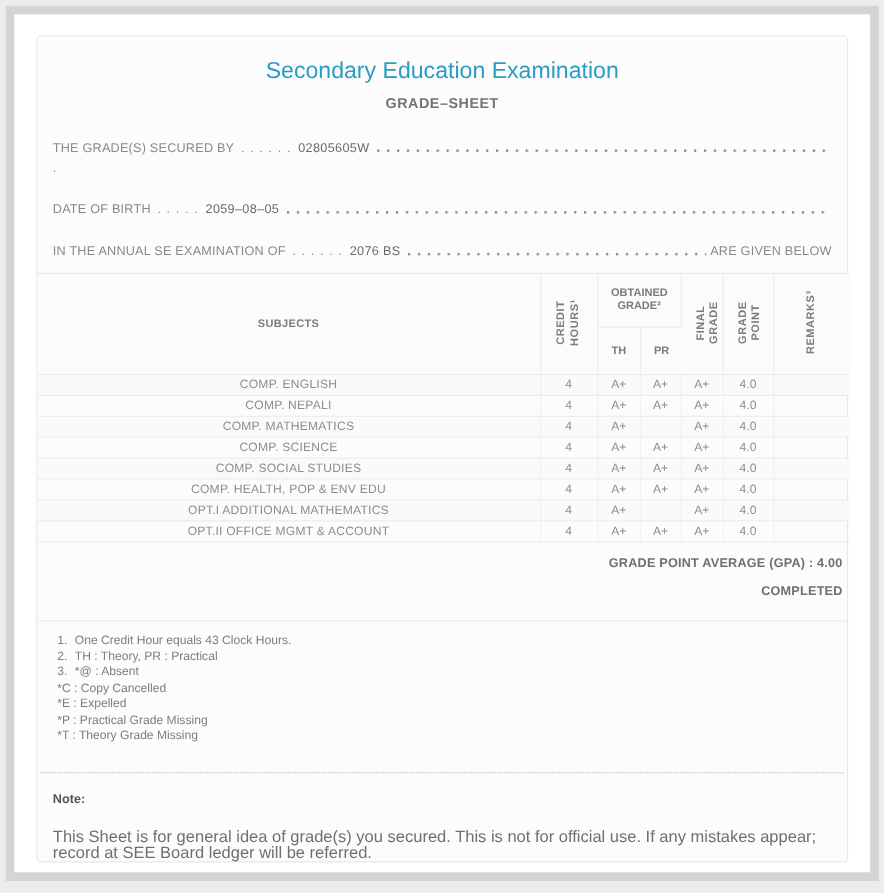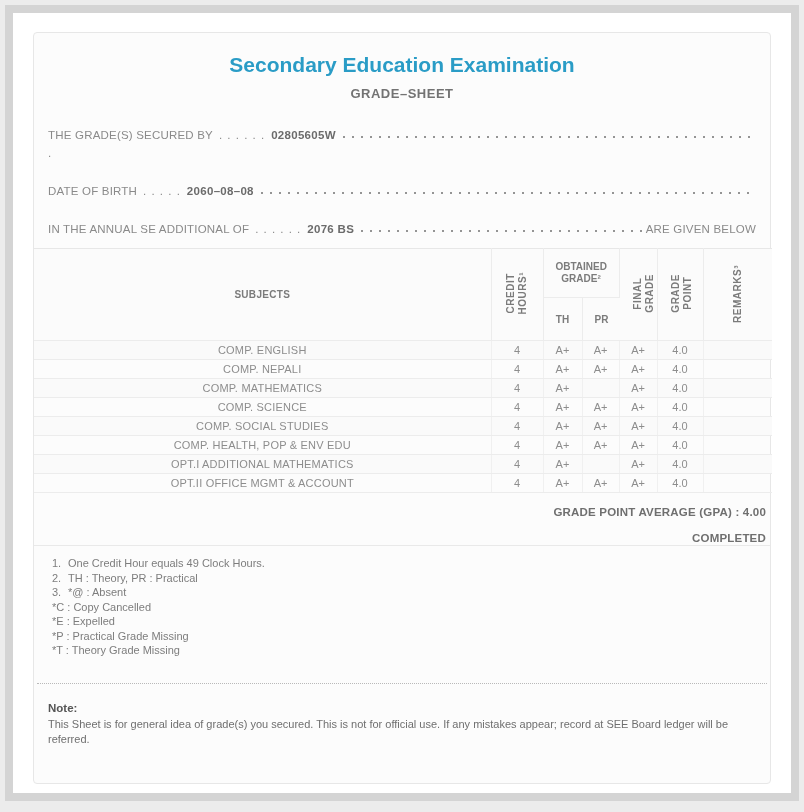--- a/index.html
+++ b/index.html
@@ -1,28 +1,28 @@
 <!DOCTYPE html>
 <html><head>
 <meta charset="utf-8">
 <style>
   html,body{margin:0;padding:0;width:804px;height:812px;overflow:hidden;
     background:#ececec;font-family:"Liberation Sans",sans-serif;}
   .frame{position:absolute;left:5px;top:5px;width:778px;height:780px;
     background:#ffffff;border:8px solid #d4d4d4;}
   .panel{position:relative;margin:19px auto 0;width:738px;height:752px;
     background:#fcfcfc;border:1px solid #e7e7e7;border-radius:4px;box-sizing:border-box;}
-  .title{margin-top:20px;text-align:center;font-size:21px;font-weight:bold;color:#2a9cc6;}
+  .title{margin-top:20px;text-align:center;font-size:21px;font-weight:normal;color:#2a9cc6;}
   .subtitle{margin-top:9px;text-align:center;font-size:13px;font-weight:bold;
     color:#737373;letter-spacing:.5px;}
   .ilines{margin:0 14px;}
   .iline{display:flex;align-items:baseline;font-size:11.5px;color:#8a8a8a;white-space:nowrap;}
   .iline .lbl{letter-spacing:.2px;}
   .iline .ldr{margin:0 6px;letter-spacing:1px;}
-  .iline b.val{color:#6b6b6b;font-weight:bold;letter-spacing:.3px;}
+  .iline b.val{color:#6b6b6b;font-weight:normal;letter-spacing:.3px;}
   .iline .dots{flex:1 1 auto;height:4px;align-self:flex-end;margin:0 4px 2px 6px;
     background-image:radial-gradient(circle at 2px 2px,#949494 1.1px,transparent 1.4px);
     background-size:9px 4px;background-repeat:repeat-x;}
   .stray{margin-top:6px;height:12px;font-size:11.5px;color:#8a8a8a;}
   .m-top28{margin-top:28px;} .m-top26{margin-top:26px;}
   table.grades{width:100%;margin-top:13px;border-collapse:collapse;table-layout:fixed;}
   table.grades th{font-size:10px;font-weight:bold;color:#7b7b7b;
     border-right:1px solid #ececec;border-bottom:1px solid #ececec;border-top:1px solid #e7e7e7;
     background:#fbfbfb;vertical-align:middle;text-align:center;padding:12px;}
   table.grades th:last-child{border-right:none;}
@@ -30,30 +30,30 @@
   .hrow1{height:44px;} .hrow2 th{height:18px;border-top:none;font-size:10.5px;margin-left:34px;}
   .vh{display:inline-block;writing-mode:vertical-rl;transform:rotate(180deg);
     font-size:10px;font-weight:bold;color:#7b7b7b;letter-spacing:.5px;line-height:12px;}
   .vh span{display:block;}
   .two-line span{display:block;line-height:12px;}
   table.grades td{font-size:11px;color:#8d8d8d;height:18px;text-align:center;
     border-right:1px solid #f0f0f0;border-bottom:1px solid #ececec;padding:0;}
   table.grades td:last-child{border-right:none;}
   td.subj{text-align:left;padding-left:10px;letter-spacing:.2px;}
   tbody tr:nth-child(odd){background:#fafafa;}
-  .summary{padding:13px 4px 1px 0;text-align:right;border-bottom:1px solid #e9e9e9;}
+  .summary{padding:13px 4px 20px 0;text-align:right;border-bottom:1px solid #e9e9e9;}
   .summary .gpa{font-size:11.5px;font-weight:bold;color:#6f6f6f;letter-spacing:.2px;}
   .summary .status{margin-top:14px;font-size:11.5px;font-weight:bold;color:#6f6f6f;letter-spacing:.2px;}
   .footnotes{margin:10px 14px 0 18px;font-size:11px;color:#7d7d7d;line-height:14.5px;}
   .fn{display:flex;}
   .fn .num{width:16px;flex:0 0 16px;}
   .divider{margin:25px 3px 0;border-top:1px dotted #b9b9b9;height:0;}
   .note{margin:18px 14px 0;}
   .note .nh{font-size:11.5px;font-weight:bold;color:#555555;}
-  .note .nt{margin-top:3px;font-size:11px;color:#6f6f6f;line-height:15px;max-width:706px;}
+  .note .nt{margin-top:20px;font-size:15px;color:#6f6f6f;line-height:15px;max-width:706px;}
 </style>
 </head>
 <body>
 
 <div class="frame">
   <div class="panel">
 
     <div class="title">Secondary Education Examination</div>
     <div class="subtitle">GRADE–SHEET</div>
 
@@ -61,25 +61,25 @@
       <div class="iline m-top28">
         <span class="lbl">THE GRADE(S) SECURED BY</span>
         <span class="ldr">. . . . . .</span>
         <b class="val">02805605W</b>
         <span class="dots"></span>
       </div>
       <div class="stray">.</div>
       <div class="iline m-top26">
         <span class="lbl">DATE OF BIRTH</span>
         <span class="ldr">. . . . .</span>
-        <b class="val">2060–08–08</b>
+        <b class="val">2059–08–05</b>
         <span class="dots"></span>
       </div>
       <div class="iline m-top26">
-        <span class="lbl">IN THE ANNUAL SE ADDITIONAL OF</span>
+        <span class="lbl">IN THE ANNUAL SE EXAMINATION OF</span>
         <span class="ldr">. . . . . .</span>
         <b class="val">2076 BS</b>
         <span class="dots"></span>
         <span class="lbl">ARE GIVEN BELOW</span>
       </div>
     </div>
 
     <table class="grades">
       <colgroup>
         <col style="width:457px">
@@ -205,21 +205,21 @@
     </table>
 
     <div class="summary">
       <div class="gpa">GRADE POINT AVERAGE (GPA) : 4.00</div>
       <div class="status">COMPLETED</div>
     </div>
 
     <div class="footnotes">
       <div class="fn">
         <span class="num">1.</span>
-        <span>One Credit Hour equals 49 Clock Hours.</span>
+        <span>One Credit Hour equals 43 Clock Hours.</span>
       </div>
       <div class="fn">
         <span class="num">2.</span>
         <span>TH : Theory, PR : Practical</span>
       </div>
       <div class="fn">
         <span class="num">3.</span>
         <span>*@ : Absent</span>
       </div>
       <div class="fn sub">

